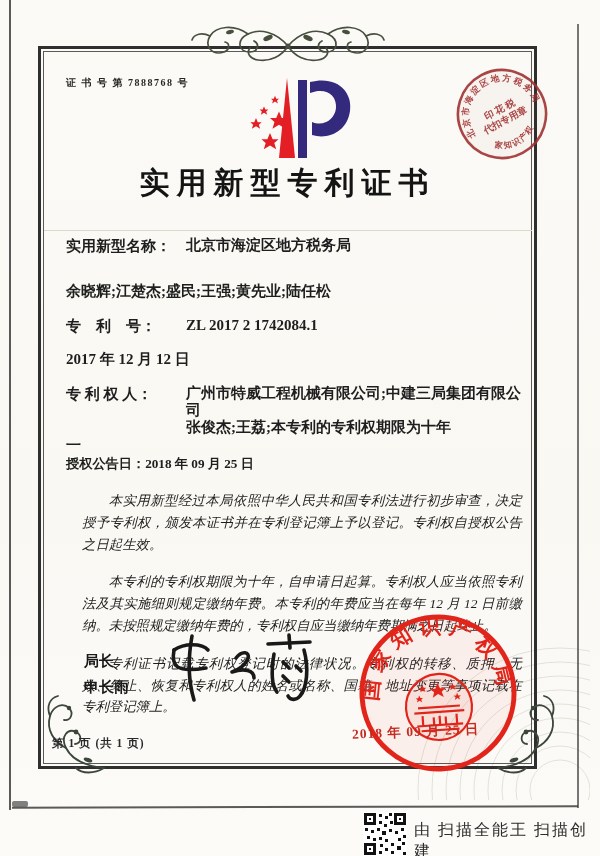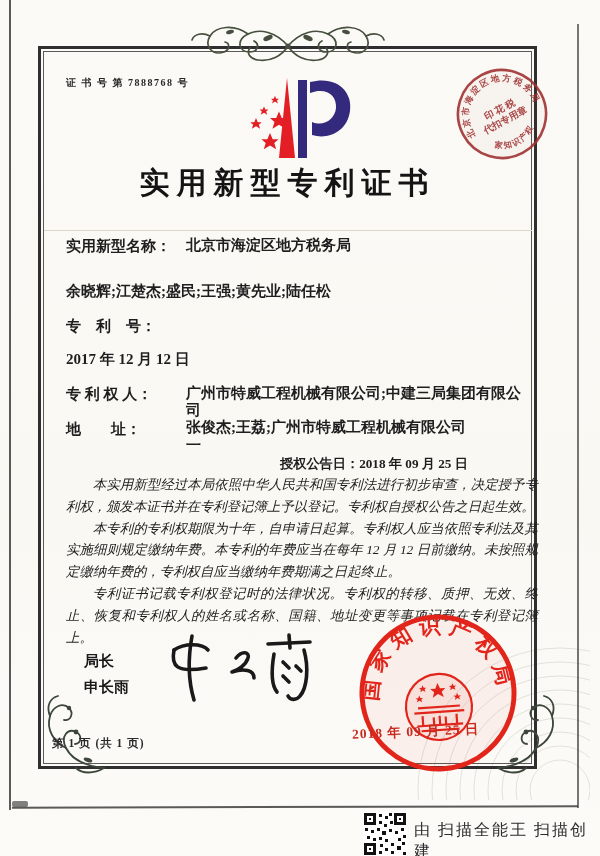--- a/index.html
+++ b/index.html
@@ -17,24 +17,24 @@
   .title-shadow-line{position:absolute;left:44px;top:230px;width:488px;height:1px;background:#ddd8cc;}
   
   .guilloche{position:absolute;left:390px;top:600px;opacity:.55;}
   
   .cert-no{position:absolute;left:66px;top:76px;font-size:10px;font-weight:600;letter-spacing:1.5px;color:#262626;}
   .logo{position:absolute;left:235px;top:70px;}
   .title{position:absolute;left:38px;top:163px;width:499px;text-align:center;font-size:30px;font-weight:700;letter-spacing:7px;color:#141414;}
   .row{position:absolute;left:66px;width:468px;font-size:15px;font-weight:600;color:#1e1e1e;display:flex;}
   .row .lbl{flex:0 0 120px;white-space:pre;}
   .row .val{flex:1;white-space:pre-wrap;line-height:17px;}
-  .row2{position:absolute;left:66px;width:468px;font-size:13.2px;font-weight:600;color:#1e1e1e;display:flex;justify-content:flex-end;}
+  .row2{position:absolute;left:66px;width:468px;font-size:13.2px;font-weight:600;color:#1e1e1e;display:flex;}
   .pair{display:flex;}
   .paras{position:absolute;left:66px;top:474px;width:472px;font-size:13.4px;line-height:21.8px;color:#1d1d1d;font-style:italic;text-align:justify;}
-  .paras p{margin:0;text-indent:2em;}
+  .paras p{margin:16px;text-indent:2em;}
   .director{position:absolute;left:84px;top:648px;font-family:"Liberation Sans","DejaVu Sans",sans-serif;font-weight:700;font-size:15px;color:#1a1a1a;line-height:26px;}
   .signature{position:absolute;left:150px;top:628px;}
   .page-footer{position:absolute;left:38px;top:736px;width:499px;text-align:left;font-size:11.5px;font-weight:600;color:#2a2a2a;letter-spacing:1px;padding-left:14px;}
   
   .tax-stamp{position:absolute;left:452px;top:64px;}
   .grant-seal{position:absolute;left:357px;top:612px;}
   .seal-date{position:absolute;left:352px;top:722px;width:170px;font-size:13.5px;font-weight:700;color:#c62a1f;letter-spacing:1px;transform:rotate(-2.5deg);}
   
   .qr{position:absolute;left:363px;top:812px;}
   .scan-credit{position:absolute;left:414px;top:820px;font-size:16px;color:#2c2c2c;letter-spacing:2px;}
@@ -155,30 +155,30 @@
 
   <div class="row" style="top:237px">
     <span class="lbl">实用新型名称：</span>
     <span class="val">北京市海淀区地方税务局</span>
   </div>
   <div class="row" style="top:283px">
     <span class="val">余晓辉;江楚杰;盛民;王强;黄先业;陆任松</span>
   </div>
   <div class="row" style="top:317px">
     <span class="lbl">专　利　号：</span>
+    <span class="val">ZL 2017 2 1742084.1</span>
   </div>
   <div class="row" style="top:351px">
     <span class="val">2017 年 12 月 12 日</span>
   </div>
   <div class="row" style="top:385px">
     <span class="lbl">专 利 权 人：</span>
-    <span class="val"><span>广州市特威工程机械有限公司;中建三局集团有限公司</span><br><span>张俊杰;王荔;广州市特威工程机械有限公司</span></span>
+    <span class="val"><span>广州市特威工程机械有限公司;中建三局集团有限公司</span><br><span>张俊杰;王荔;本专利的专利权期限为十年</span></span>
   </div>
   <div class="row" style="top:420px">
-    <span class="lbl">地　　址：</span>
     <span class="val"><br><span>一</span></span>
   </div>
   <div class="row2" style="top:455px">
     <span class="pair" style="width:254px">
       <span>授权公告日：</span>
       <span>2018 年 09 月 25 日</span>
     </span>
   </div>
 
   <div class="paras">

